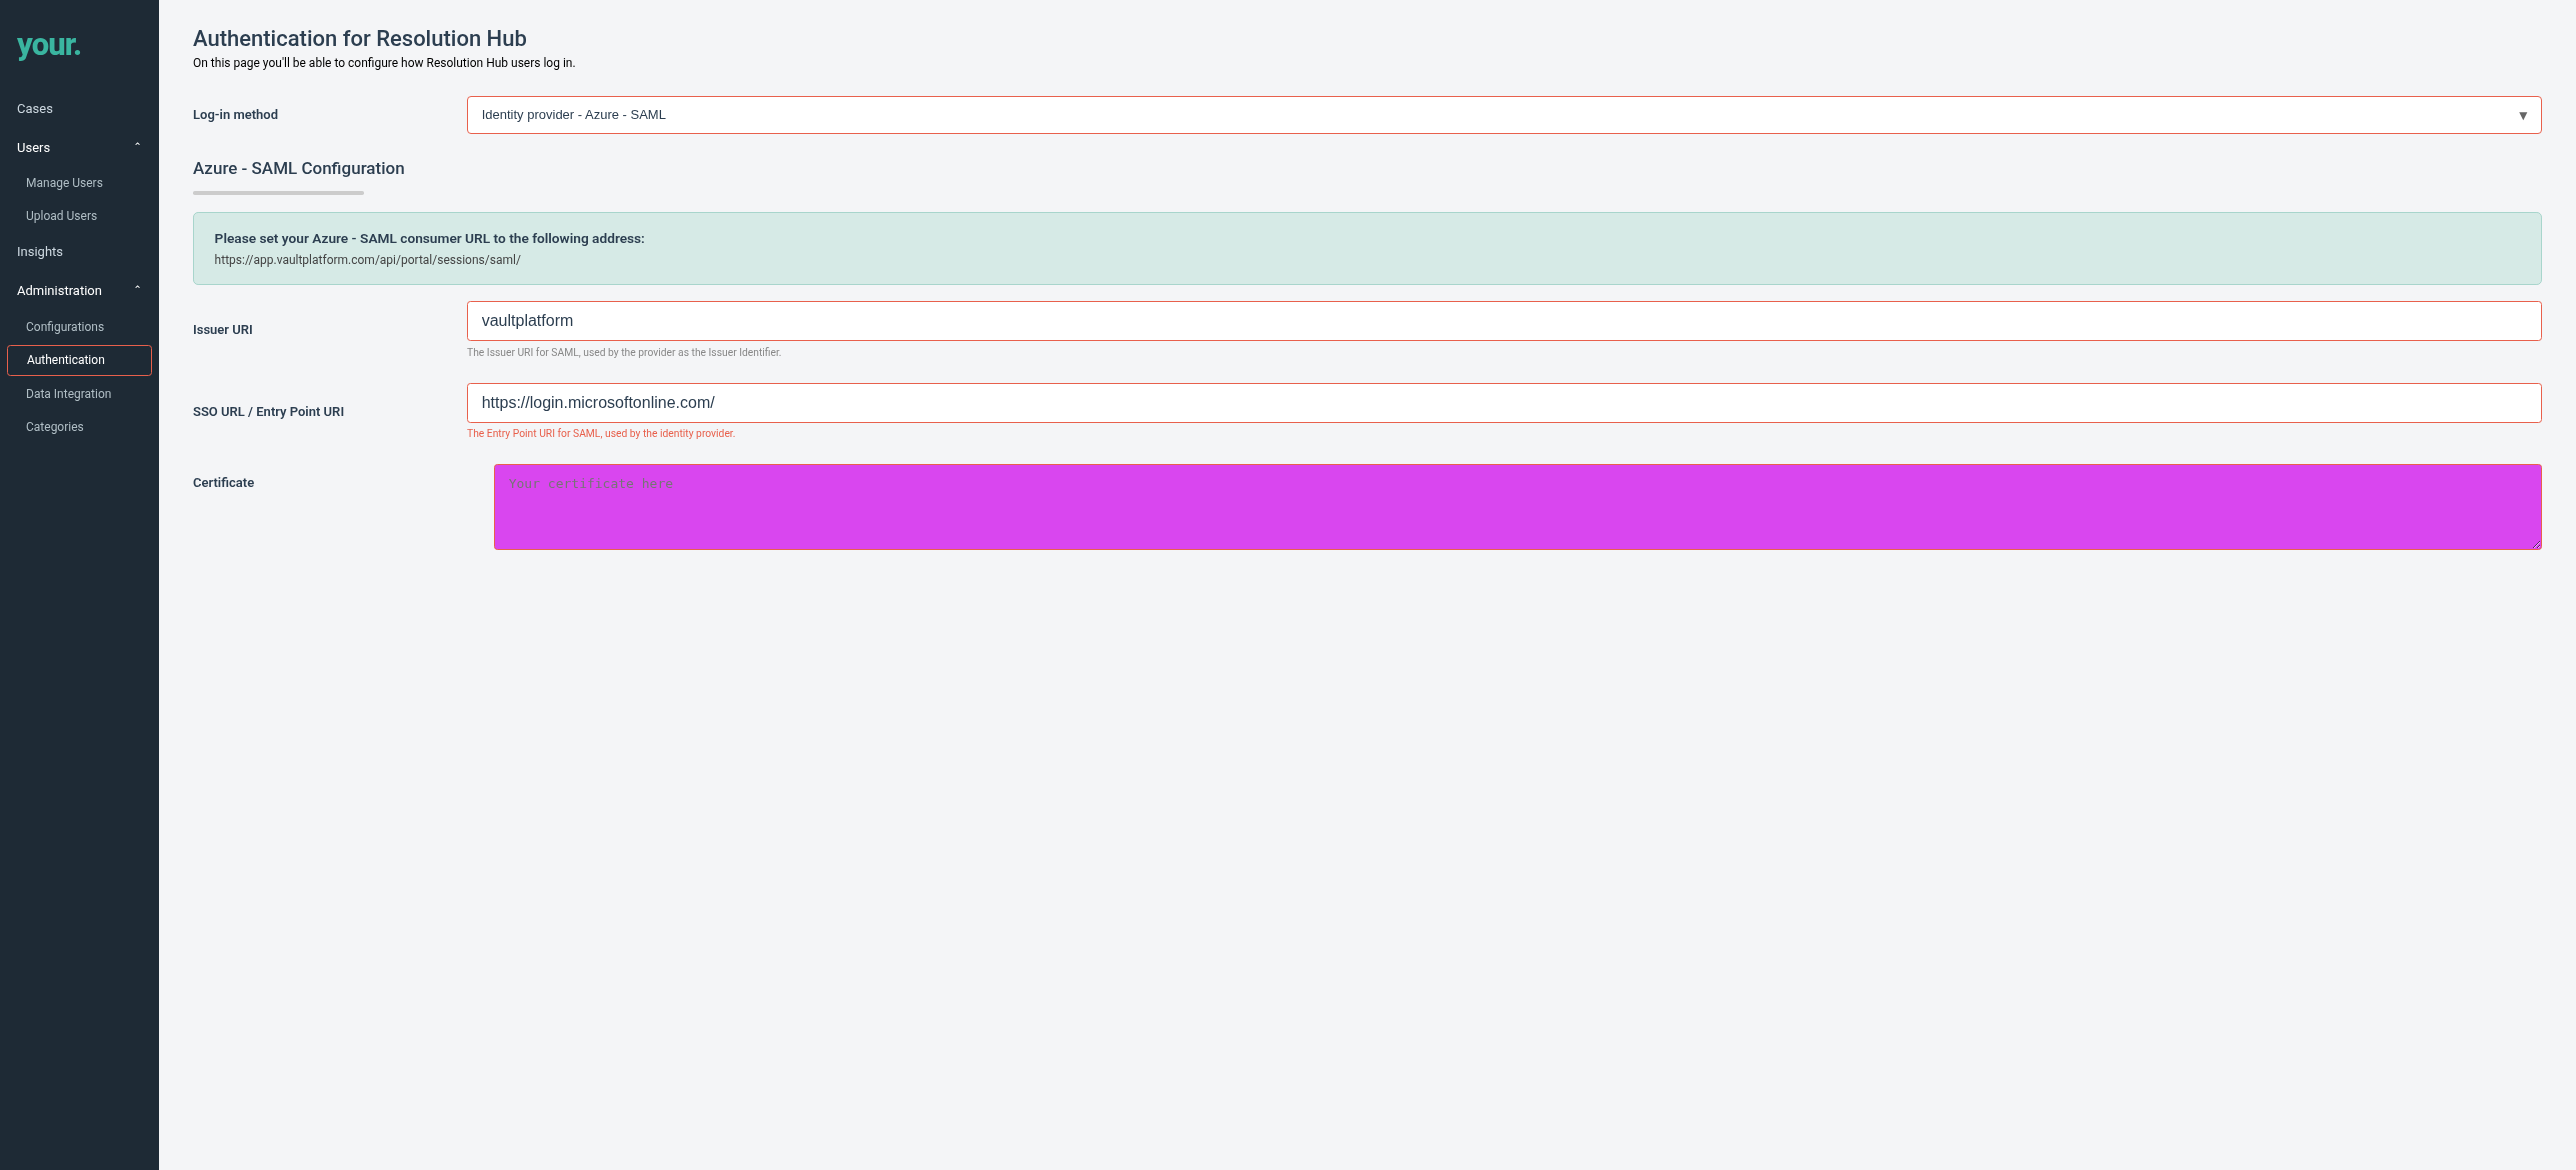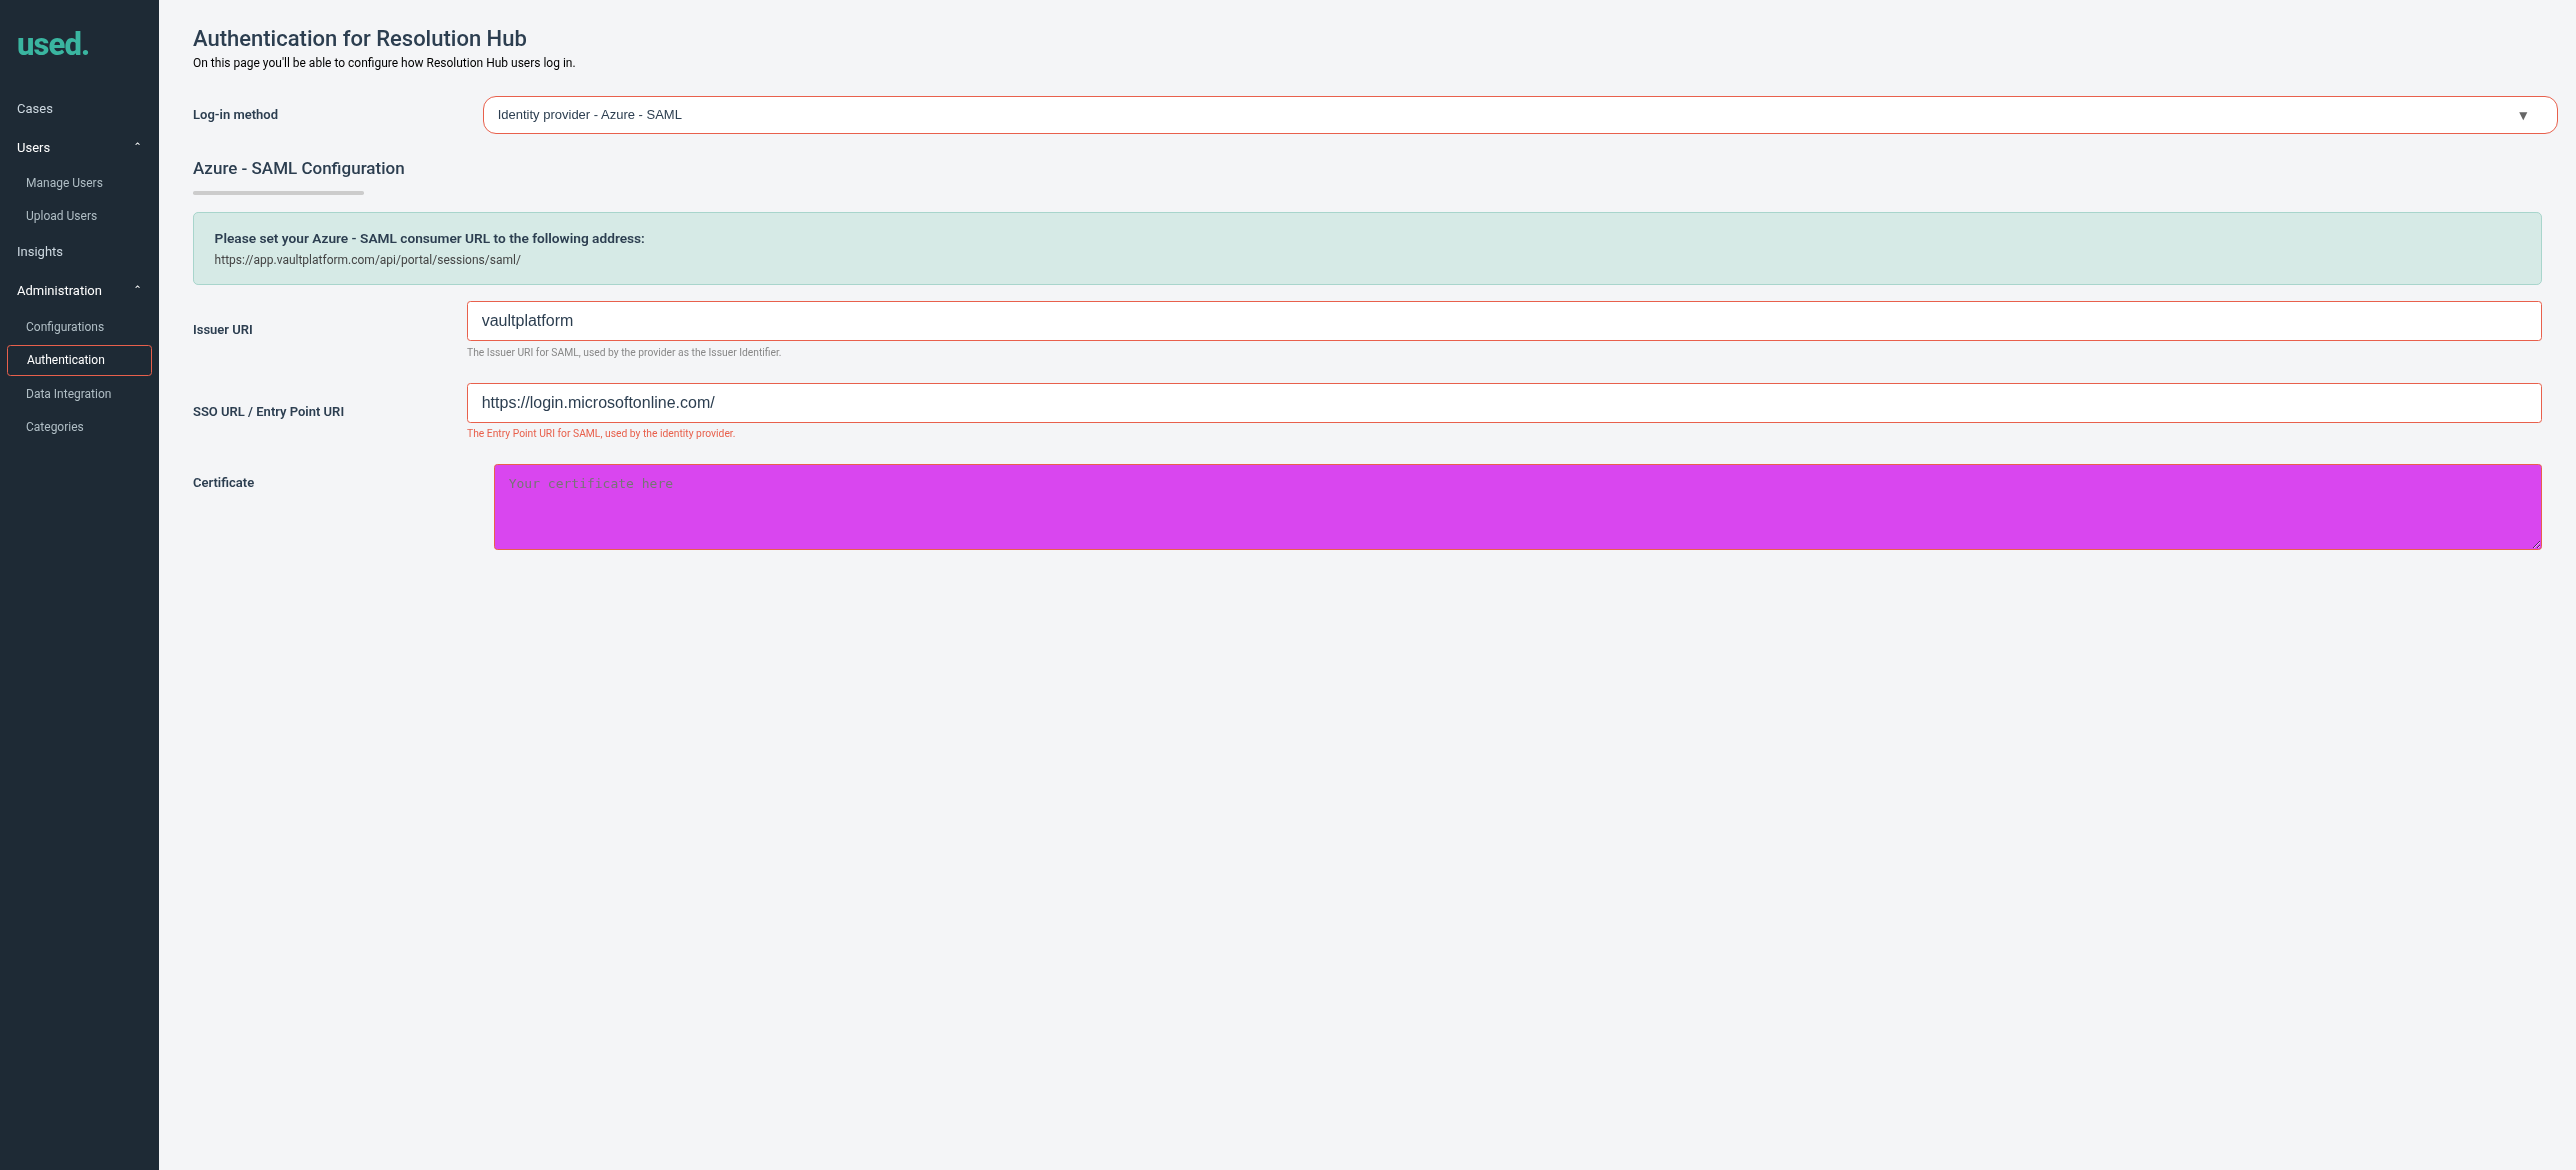--- a/index.html
+++ b/index.html
@@ -80,28 +80,27 @@
       font-weight: 600;
       color: #2c3e50;
     }
     .form-control-wrap {
       flex: 1;
     }
     .form-select {
       width: 100%;
       padding: 10.3px 13.7px;
       border: 1.7px solid #e8604c;
-      border-radius: 13px;
+      border-radius: 4px;
       font-size: 13px;
       color: #2c3e50;
       background: #fff;
       appearance: none;
       cursor: pointer;
       outline: none;
-      margin-left: 16px;
     }
     .select-wrapper {
       position: relative;
     }
     .select-arrow {
       position: absolute;
       right: 12px;
       top: 50%;
       transform: translateY(-50%);
       color: #666;
@@ -169,21 +168,21 @@
       background: #ccc;
       border-radius: 1.7px;
       width: 171px;
       margin-bottom: 17px;
     }
   </style>
 </head>
 <body>
 
 <nav class="sidebar">
-  <div class="sidebar-logo">used.</div>
+  <div class="sidebar-logo">your.</div>
 
   <div class="sidebar-nav-item">
     <span>Cases</span>
   </div>
 
   <div class="sidebar-nav-item active">
     <span>Users</span>
     <span class="chevron">⌃</span>
   </div>
   <div class="sidebar-sub-item">

